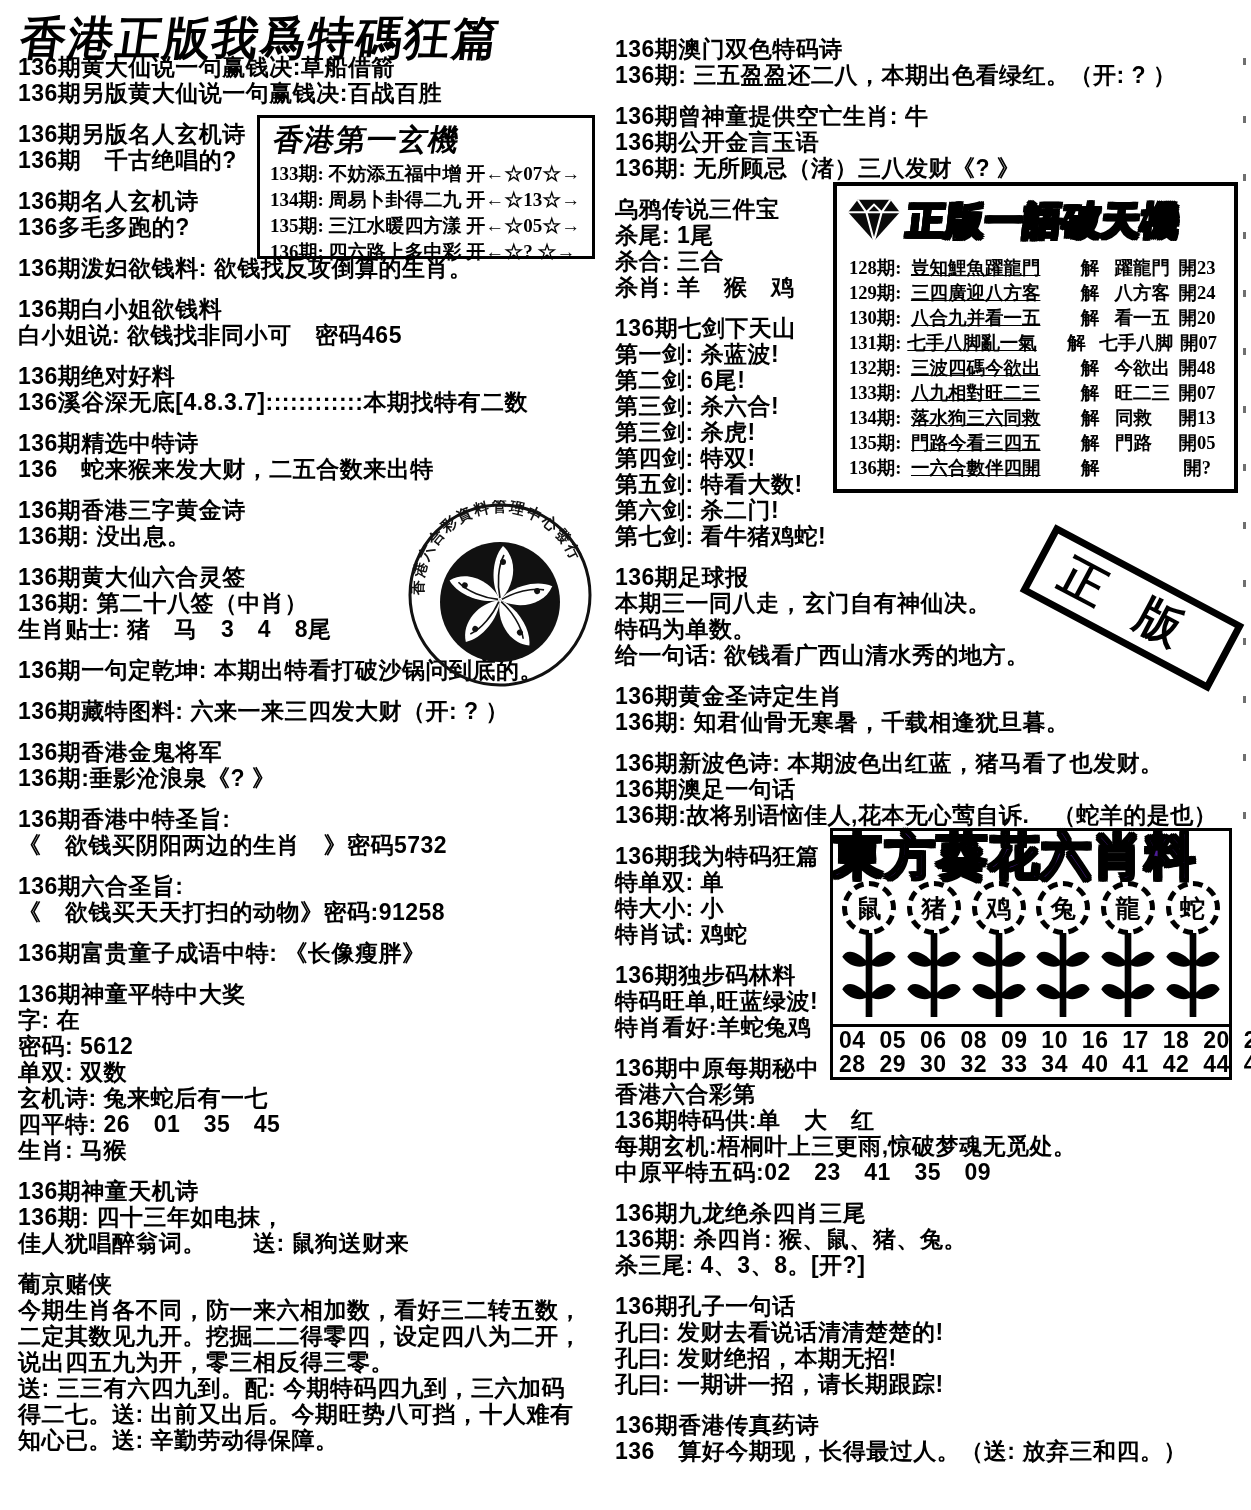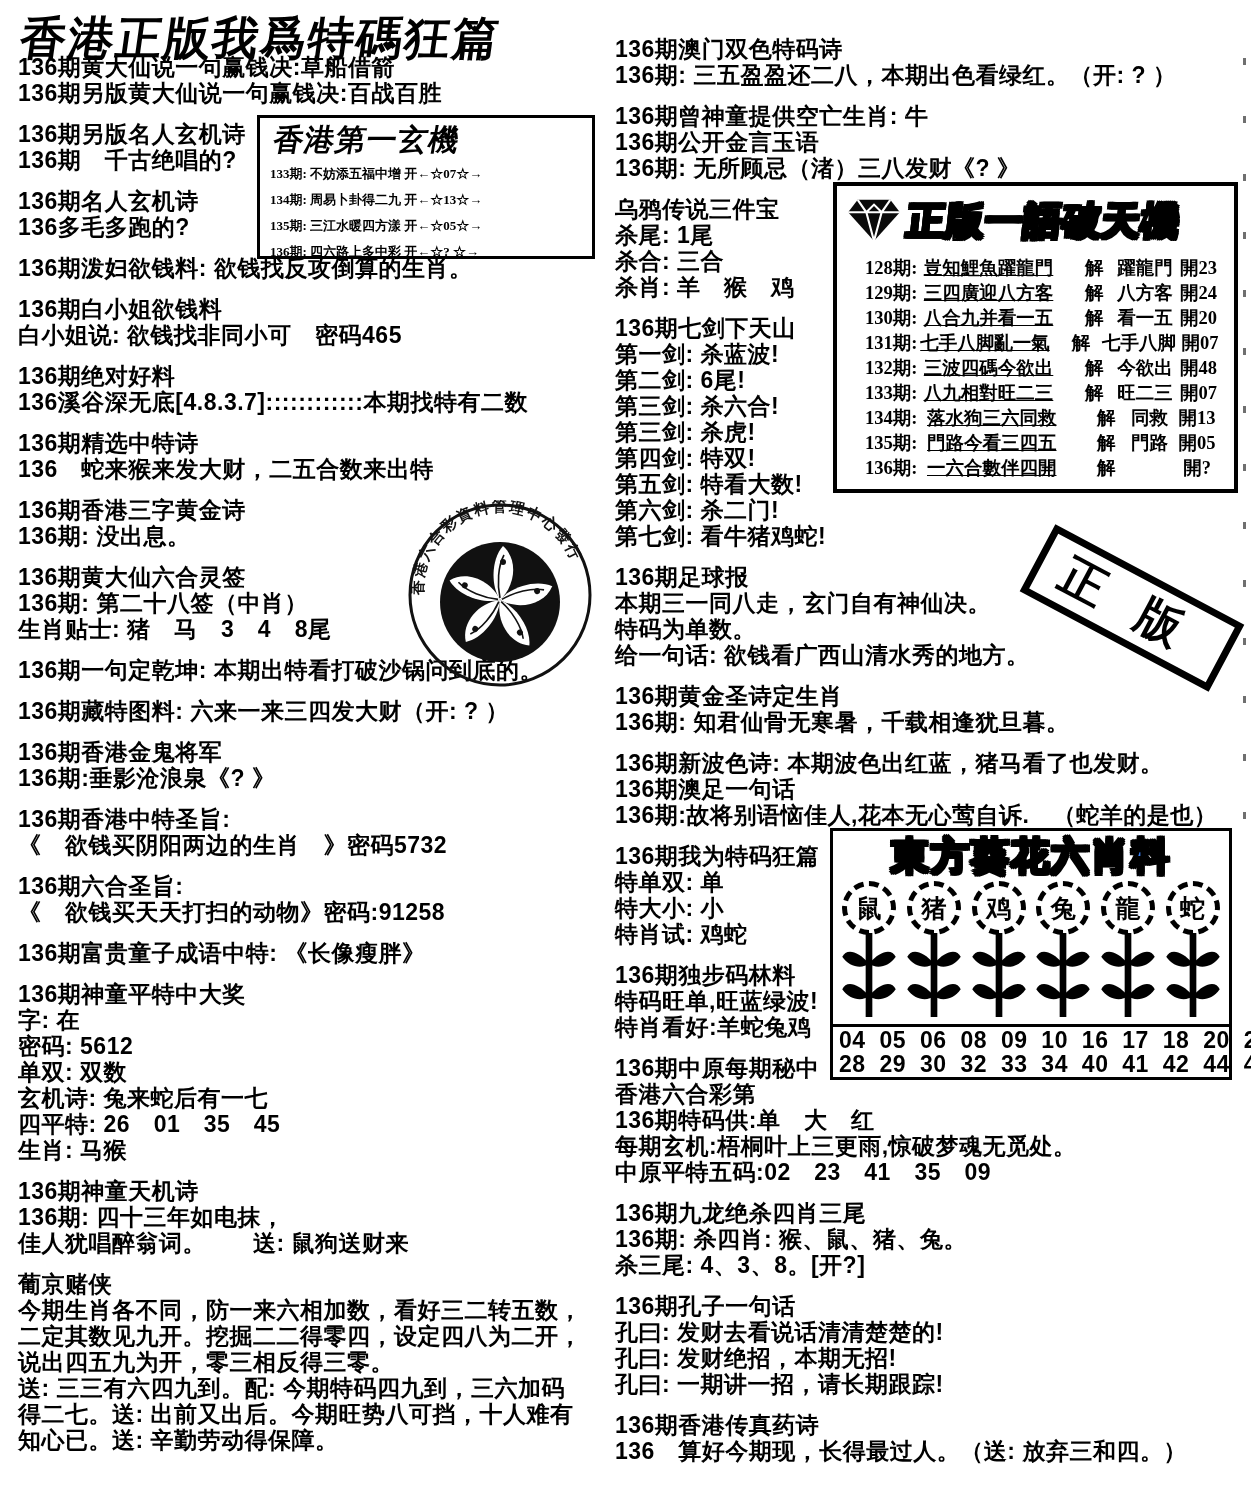--- a/index.html
+++ b/index.html
@@ -25,55 +25,55 @@
   #xuanji-box{
     position:absolute;left:257px;top:115px;width:338px;height:144px;
     border:3px solid #000;background:#fff;z-index:2;box-sizing:border-box;
     padding:2px 10px 0 10px;
   }
   #xuanji-header{
     font-size:30px;font-weight:900;letter-spacing:1px;
     transform:skewX(-10deg);transform-origin:left bottom;white-space:nowrap;
   }
   .xj-row{
-    font-size:13px;font-weight:600;line-height:26px;white-space:nowrap;
+    font-size:19px;font-weight:600;line-height:26px;white-space:nowrap;
     font-family:"Liberation Serif","DejaVu Serif",serif;
   }
   
   #tianji-box{
     position:absolute;left:833px;top:182px;width:405px;height:311px;
     border:4px solid #000;background:#fff;z-index:2;box-sizing:border-box;
   }
   #tj-header{display:flex;align-items:center;gap:4px;padding:6px 8px 0 8px;height:58px;}
   #tj-title{
     font-size:38px;font-weight:900;white-space:nowrap;color:#fff;
     -webkit-text-stroke:2px #000;
     text-shadow:-2px -2px 0 #000,2px -2px 0 #000,-2px 2px 0 #000,2px 2px 0 #000,
                  0 -2px 0 #000,0 2px 0 #000,-2px 0 0 #000,2px 0 0 #000;
     transform:skewX(-6deg);letter-spacing:1px;
   }
-  #tj-rows{padding:6px 10px 0 12px;margin-left:16px;}
+  #tj-rows{padding:6px 10px 0 12px;}
   .tj-row{
     display:flex;font-size:18.5px;line-height:25px;font-weight:600;white-space:nowrap;
     font-family:"Liberation Serif","DejaVu Serif",serif;
   }
   .tj-issue{width:62px;}
   .tj-poem{width:170px;text-decoration:underline;}
   .tj-jie{width:34px;}
   .tj-ans{flex:1;}
   .tj-open{width:54px;text-align:center;}
   
   #kuihua-box{
     position:absolute;left:830px;top:828px;width:402px;height:252px;
     border:3px solid #000;background:#fff;z-index:2;box-sizing:border-box;
     display:flex;flex-direction:column;
   }
   #kh-title{
-    text-align:center;font-size:38px;font-weight:900;line-height:50px;
-    color:#3b82f6;letter-spacing:2px;white-space:nowrap;
+    text-align:left;font-size:50px;font-weight:900;line-height:50px;
+    color:#4c1d95;letter-spacing:2px;white-space:nowrap;
     -webkit-text-stroke:2px #000;
     text-shadow:-2px -2px 0 #000,2px -2px 0 #000,-2px 2px 0 #000,2px 2px 0 #000,
                  0 -2px 0 #000,0 2px 0 #000,-2px 0 0 #000,2px 0 0 #000;
   }
   #kh-flowers{flex:1;display:flex;justify-content:space-around;align-items:flex-start;padding:0 4px;}
   .flower{width:60px;display:flex;flex-direction:column;align-items:center;}
   .bloom{
     width:44px;height:44px;border:5px dashed #000;border-radius:50%;
     display:flex;align-items:center;justify-content:center;
     font-size:25px;font-weight:900;

